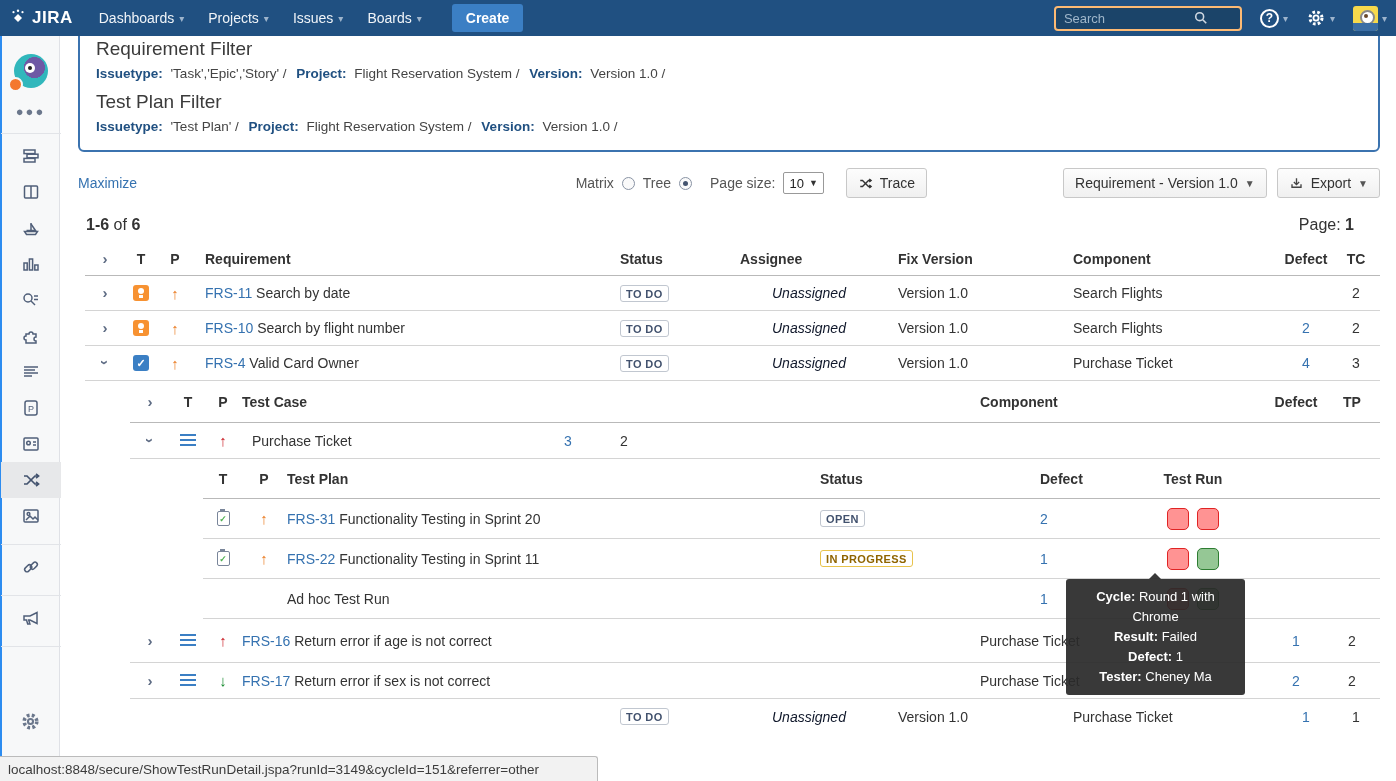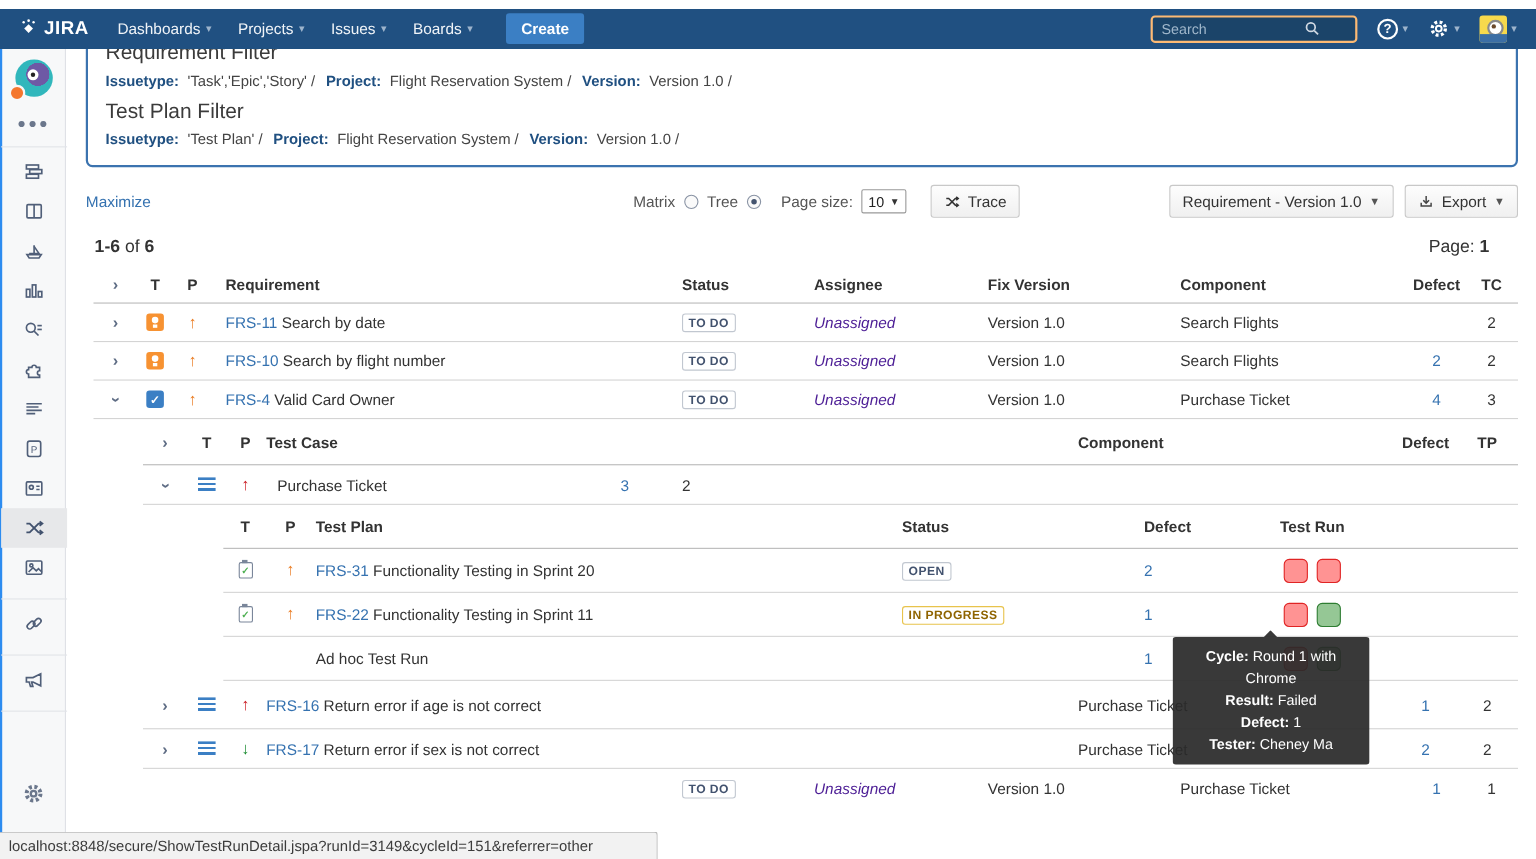--- a/index.html
+++ b/index.html
@@ -1,21 +1,21 @@
 <!DOCTYPE html>
 <html><head>
 <meta charset="utf-8">
 <style>
   * { margin:0; padding:0; box-sizing:border-box; }
   html,body { width:1396px; height:781px; overflow:hidden; background:#fff;
               font-family:"Liberation Sans", sans-serif; color:#333; }
 
   
-  .navbar { position:fixed; top:8px; left:0; width:1396px; height:36px; background:#205081;
-            display:flex; align-items:center; padding:0 17px; z-index:50; }
+  .navbar { position:fixed; top:0; left:0; width:1396px; height:36px; background:#205081;
+            display:flex; align-items:center; padding:0 9px; z-index:50; }
   .nav-logo { display:flex; align-items:center; gap:5px; margin-right:26px; cursor:pointer; }
   .nav-logo-text { color:#fff; font-weight:bold; font-size:17px; letter-spacing:.5px; }
   .nav-item { color:#f0f4f8; font-size:14px; margin-right:24px; display:flex; align-items:center; gap:5px; cursor:pointer; }
   .nav-caret { color:#9db4cc; font-size:10px; }
   .create-btn { background:#3b7fc4; color:#fff; font-size:14px; font-weight:bold; border:none;
                 border-radius:3px; padding:6px 14px; margin-left:6px; cursor:pointer; }
   .nav-right { margin-left:auto; display:flex; align-items:center; gap:18px; }
   .search-box { display:flex; align-items:center; background:#1b4469; border:2px solid #fdba74;
                 border-radius:4px; height:25px; width:188px; padding:0 8px; }
   .search-box input { background:transparent; border:none; outline:none; color:#cfd8e2; font-size:13px; width:130px;
@@ -116,21 +116,21 @@
   .pt .c-t { width:40px; display:flex; justify-content:center; }
   .pt .c-p { width:42px; text-align:center; }
   .pt .c-name { flex:1; padding-left:2px; }
   .pt .c-status { width:215px; padding-left:12px; }
   .pt .c-defect { width:95px; padding-left:17px; }
   .pt .c-run { width:150px; display:flex; justify-content:center; gap:8px; }
   .pt .c-tail { width:112px; }
 
   .ikey { color:#3572b0; text-decoration:none; cursor:pointer; }
   .summary { color:#333; }
-  .unassigned { font-style:italic; color:#4c1d95; }
+  .unassigned { font-style:italic; color:#0f172a;margin-left:32px; }
   .numlink { color:#3572b0; cursor:pointer; }
 
   .loz { display:inline-block; font-size:11px; font-weight:bold; letter-spacing:.4px; padding:2px 5px 1px 5px;
          border:1px solid #c1c7d0; border-radius:3px; background:#fff; color:#42526e; white-space:nowrap; }
   .loz.inprogress { color:#8f6400; border-color:#e8c34c; }
 
   .pri { font-size:15px; font-weight:bold; }
   .pri.up-orange { color:#ea7d24; }
   .pri.up-red { color:#cb2027; }
   .pri.down-green { color:#14892c; }

